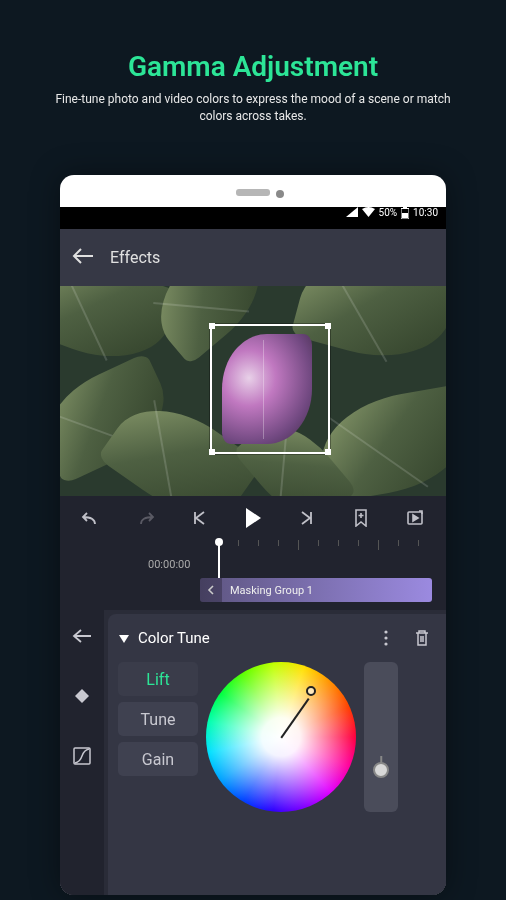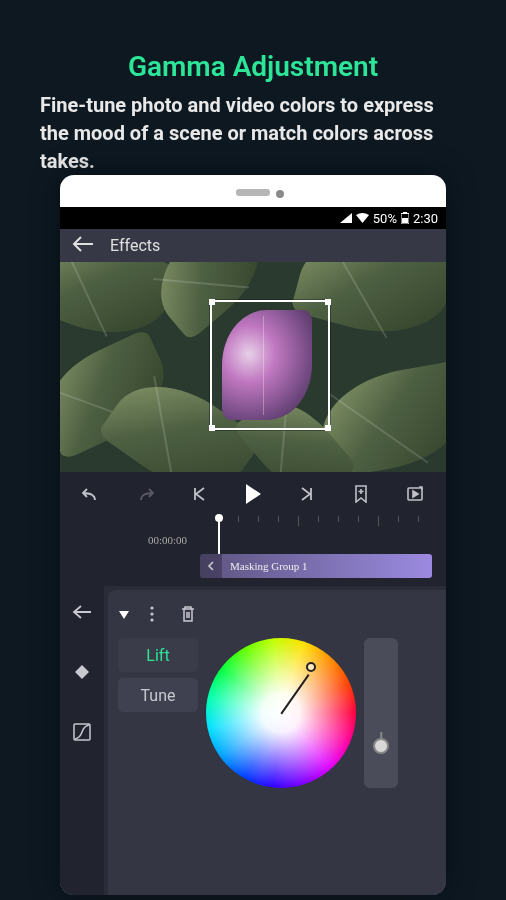--- a/index.html
+++ b/index.html
@@ -14,25 +14,24 @@
 
 .promo-title {
   color: #2ce597;
   font-size: 28px;
   font-weight: 600;
   text-align: center;
   padding-top: 50px;
 }
 .promo-subtitle {
   color: #e8e8e8;
-  font-size: 20px;
-  text-align: left;
+  font-size: 12px;
+  text-align: center;
   padding: 8px 40px 0;
   line-height: 1.4;
-  font-weight: bold;
 }
 
 .phone-frame {
   position: absolute;
   left: 50%;
   transform: translateX(-50%);
   top: 175px;
   width: 386px;
   height: 720px;
   background: #fff;
@@ -63,30 +62,30 @@
   color: #e0e0e0;
   display: flex;
   flex-direction: column;
 }
 
 .statusbar {
   height: 22px;
   background: #000;
   display: flex;
   justify-content: flex-end;
-  align-items: center;
+  align-items: flex-start;
   gap: 4px;
   padding: 0 8px;
-  font-size: 13px;
+  font-size: 10px;
   color: #fff;
 }
 .statusbar svg { fill: #fff; }
 
 .app-header {
-  height: 33px;
+  height: 57px;
   background: #363845;
   display: flex;
   align-items: center;
   padding: 16px 12px;
   gap: 16px;
 }
 .app-header svg { stroke: #e0e0e0; }
 .app-header-title { font-size: 16px; color: #e0e0e0; }
 
 .preview {
@@ -147,21 +146,20 @@
 }
 .transport .tbtn { width: 28px; height: 28px; display: flex; align-items: center; justify-content: center; }
 .transport svg { stroke: #c0c0c8; fill: none; }
 .transport .play svg { fill: #fff; stroke: none; }
 .transport .dim svg { stroke: #5a5a64; }
 
 .timeline {
   height: 70px;
   background: #21232e;
   position: relative;
-  font-family: Liberation Serif, serif;
 }
 .ruler {
   position: absolute;
   top: 0; left: 120px; right: 10px; height: 16px;
 }
 .tick { position: absolute; top: 0; width: 1px; height: 6px; background: #555; }
 .tick.major { height: 10px; }
 .timecode {
   position: absolute;
   top: 18px; left: 88px;
@@ -340,21 +338,21 @@
         </svg>
       <svg width="13" height="10" viewBox="0 0 13 10">
           <path d="M6.5 10 L0 2 Q6.5 -2 13 2 Z"></path>
         </svg>
       <span>50%</span>
       <svg width="8" height="12" viewBox="0 0 8 12">
           <rect x="2" y="0" width="4" height="1.5"></rect>
           <rect x="0" y="1.5" width="8" height="10.5" fill="none" stroke="#fff" stroke-width="1"></rect>
           <rect x="1" y="6" width="6" height="5"></rect>
         </svg>
-      <span>2:30</span>
+      <span>10:30</span>
     </div>
 
     <div class="app-header">
       <span>
         <svg width="22" height="18" viewBox="0 0 22 18" fill="none" stroke-width="2">
             <path d="M9 2 L2 9 L9 16 M2 9 L21 9"></path>
           </svg>
       </span>
       <span class="app-header-title">Effects</span>
     </div>
@@ -464,38 +462,40 @@
         </div>
       </div>
 
       <div class="panel-main">
         <div class="panel-header">
           <span>
             <svg width="12" height="10" viewBox="0 0 12 10" fill="#fff">
                 <path d="M1 1 L11 1 L6 9 Z"></path>
               </svg>
           </span>
+          <span class="panel-title">Color Tune</span>
           <div class="hdrbtn">
             <svg width="4" height="16" viewBox="0 0 4 16" fill="#c8c8d0">
                 <circle cx="2" cy="2" r="1.6"></circle>
                 <circle cx="2" cy="8" r="1.6"></circle>
                 <circle cx="2" cy="14" r="1.6"></circle>
               </svg>
           </div>
           <div class="hdrbtn">
             <svg width="16" height="18" viewBox="0 0 16 18" fill="none" stroke="#c8c8d0" stroke-width="1.5">
                 <path d="M2 4 L14 4 M5 4 L5 2 L11 2 L11 4 M4 4 L4 16 L12 16 L12 4 M7 7 L7 13 M9 7 L9 13"></path>
               </svg>
           </div>
         </div>
 
         <div class="panel-body">
           <div class="param-tabs">
             <div class="param-tab active">Lift</div>
             <div class="param-tab">Tune</div>
+            <div class="param-tab">Gain</div>
           </div>
 
           <div class="wheel-wrap">
             <div class="color-wheel">
               <div class="wheel-line"></div>
               <div class="wheel-marker"></div>
             </div>
             <div class="luma-slider">
               <div class="luma-handle"></div>
             </div>

